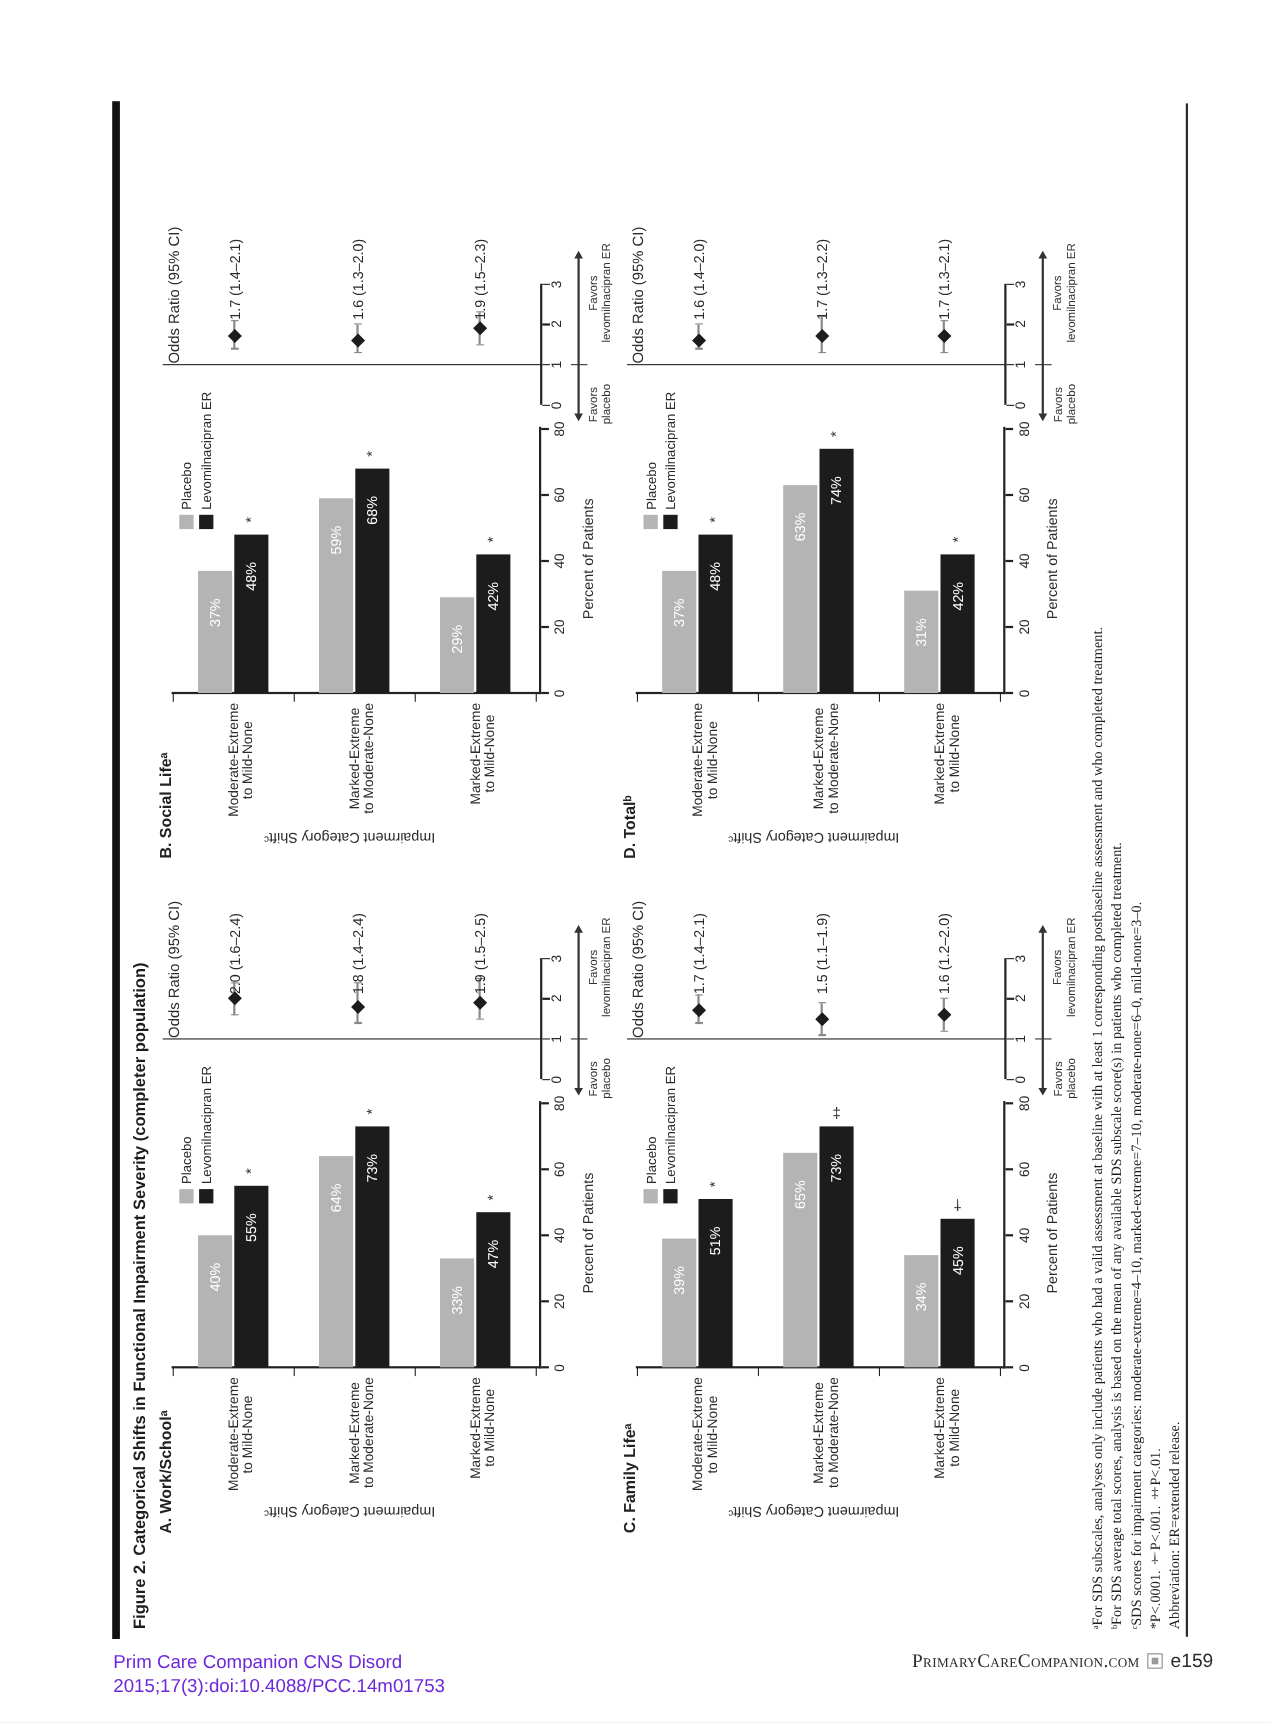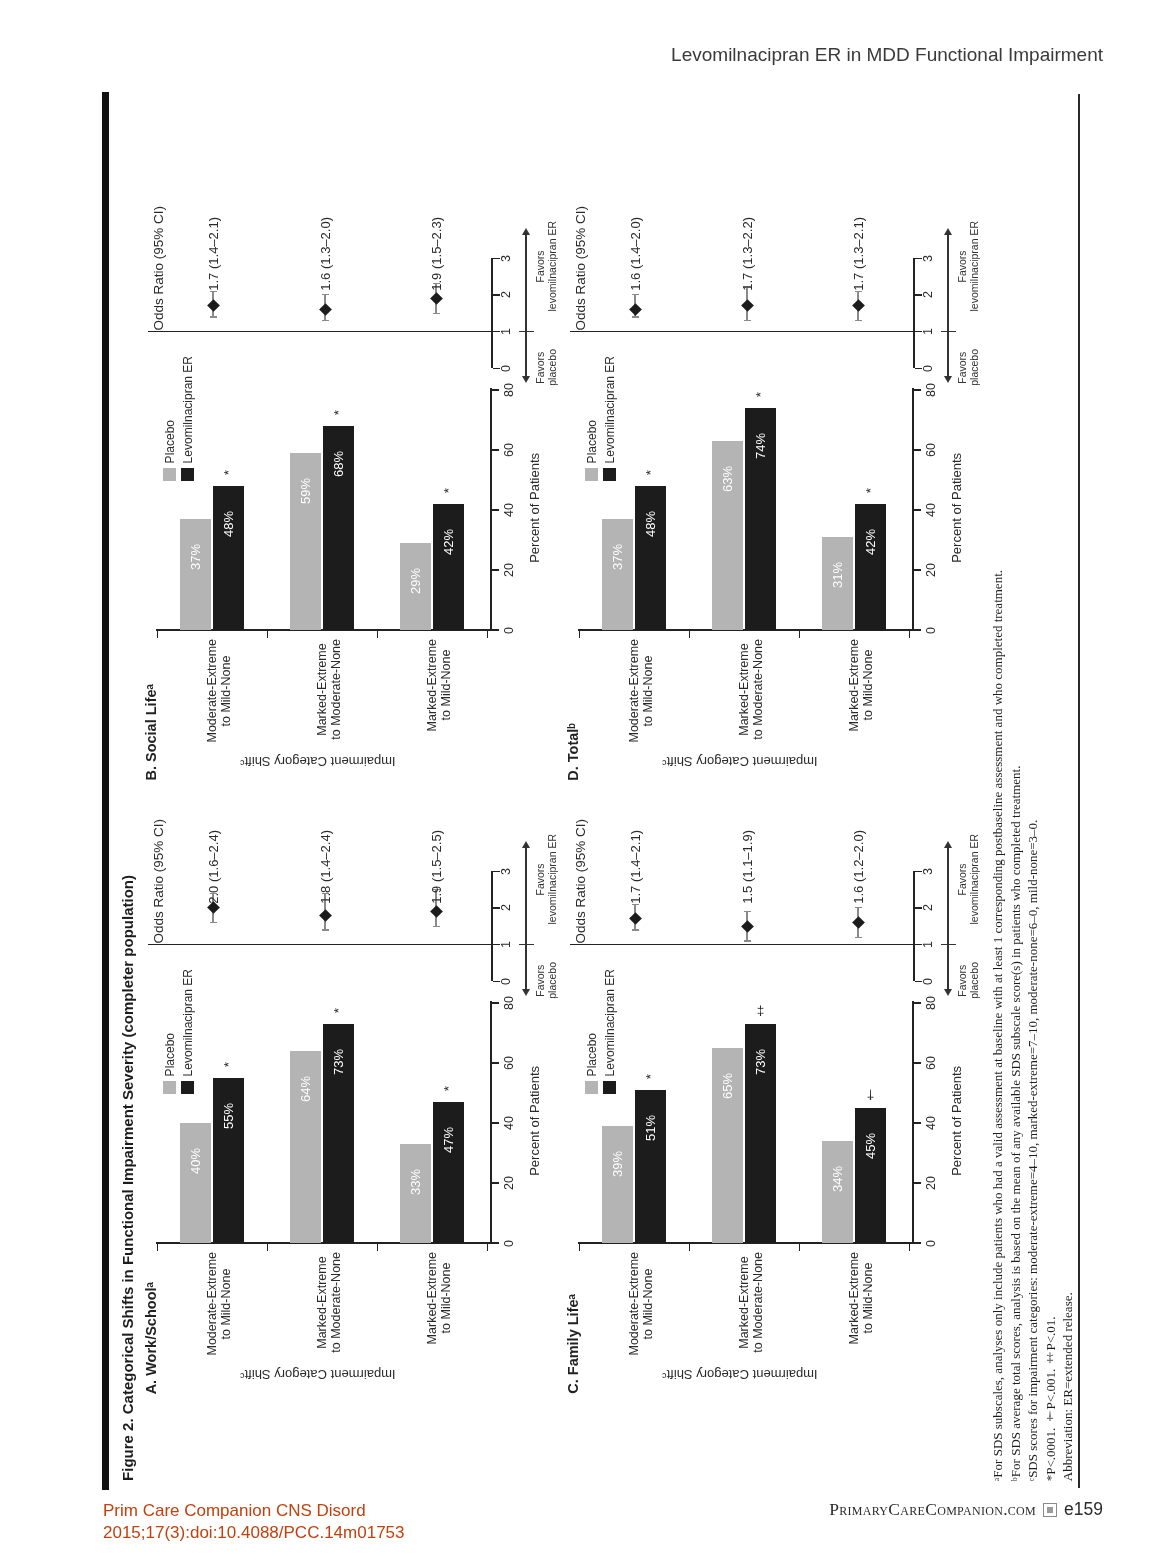--- a/index.html
+++ b/index.html
@@ -16,33 +16,32 @@
   .or-hdr{font-size:13.5px;}
   .or-lbl{font-size:13px;}
   .tick-lbl{font-size:12.5px;}
   .cat-lbl{font-size:12.5px;line-height:13.5px;text-align:center;}
   .axis-title{font-size:13px;}
   .legend-lbl{font-size:12px;}
   .bar-lbl{font-size:13px;color:#ffffff;}
   .marker{font-size:13.5px;}
   .favors{font-size:10.5px;line-height:12px;text-align:center;color:#333;}
   .fnotes{font-family:"Liberation Serif","DejaVu Serif",serif;font-size:13px;line-height:17.5px;color:#1d1d1d;}
-  .footer-left{position:absolute;left:103px;top:1500px;font-size:17px;line-height:21.5px;color:#c2410c;}
+  .footer-left{position:absolute;left:103px;top:1500px;font-size:17px;line-height:21.5px;color:#6d28d9;}
   .footer-right{position:absolute;top:1499px;left:700px;width:403px;display:flex;justify-content:flex-end;align-items:center;gap:7px;}
   .fr-site{font-family:Liberation Serif, serif;font-variant:small-caps;font-size:17.5px;color:#2b2b2b;letter-spacing:.3px;}
   .fr-page{font-size:17.5px;color:#2b2b2b;}
   .sq-icon{width:12px;height:12px;border:1.5px solid #8a8a8a;background:#fff;display:flex;align-items:center;justify-content:center;}
   .sq-icon > div{width:6px;height:6px;background:#9a9a9a;}
 </style>
 </head>
 <body>
 
 <div id="page">
 
-  <div class="hdr">Levomilnacipran ER in MDD Functional Impairment</div>
 
   <div class="abs" style="left:102px;top:92px;width:6.5px;height:1398px;background:#121212;"></div>
 
   <div class="abs" style="left:1078px;top:94px;width:1.5px;height:1394px;background:#2a2a2a;"></div>
 
   <div class="anch" style="left:127px;top:1481px;justify-content:center;align-items:flex-end;">
     <div class="vt fig-title">Figure 2. Categorical Shifts in Functional Impairment Severity (completer population)</div>
   </div>
 
   <div class="anch" style="left:989px;top:1481px;justify-content:flex-start;align-items:flex-end;">

